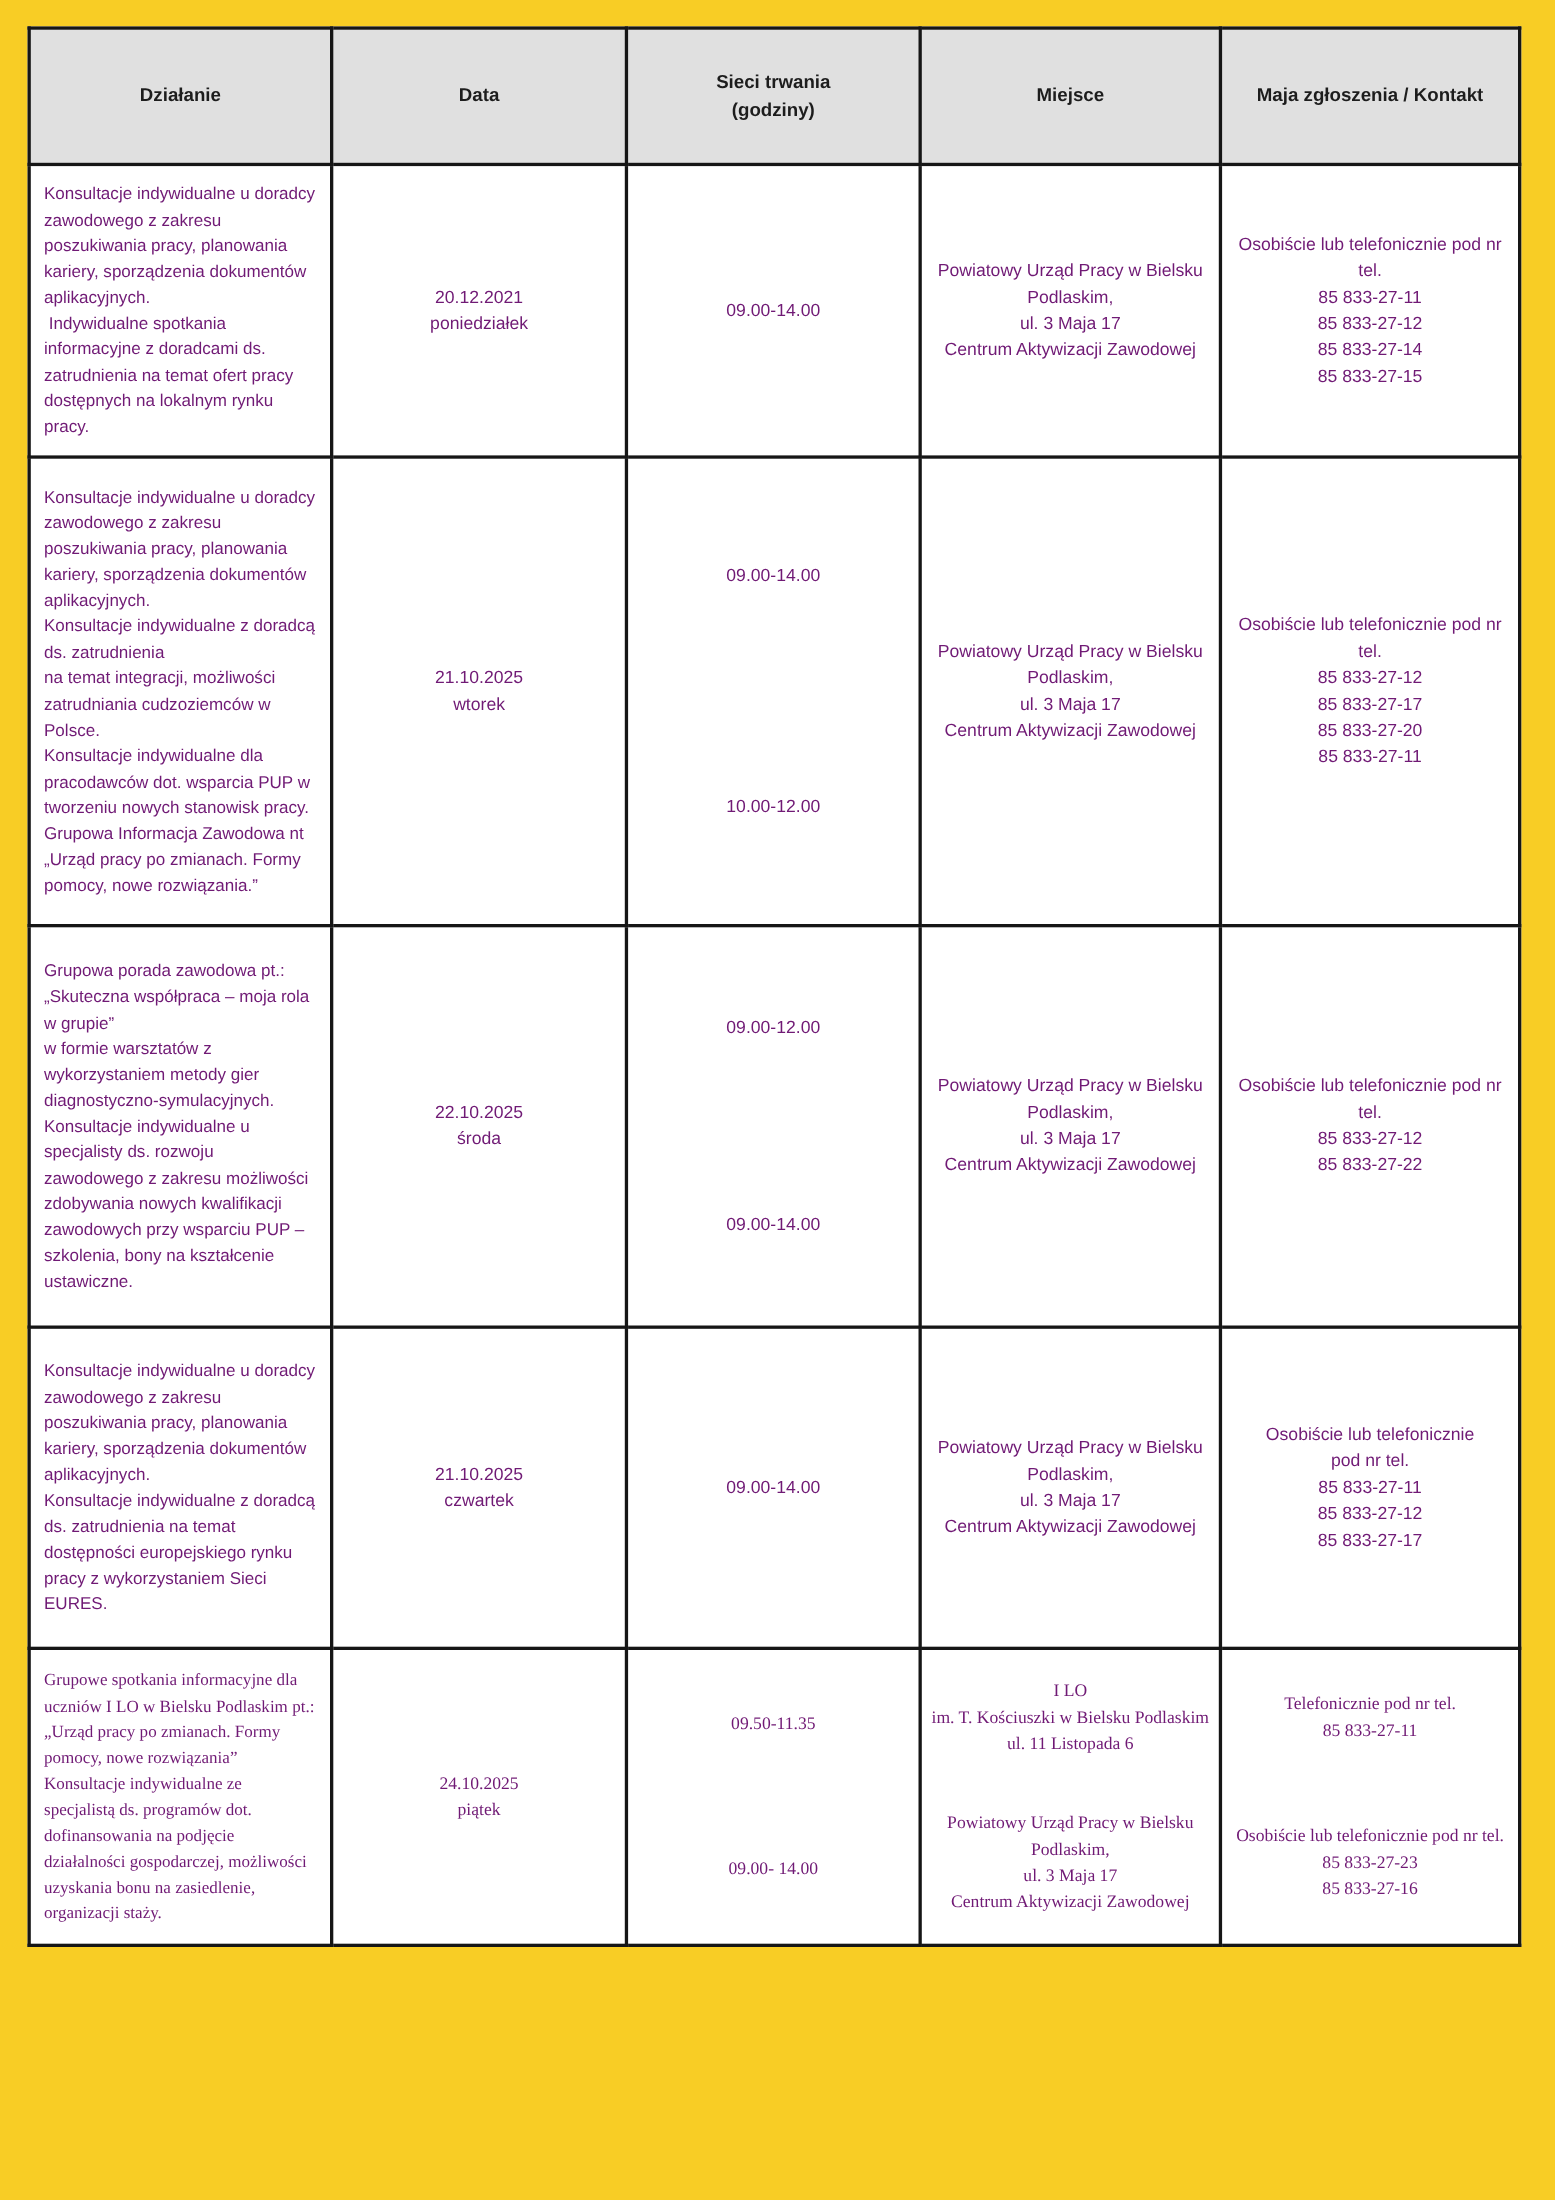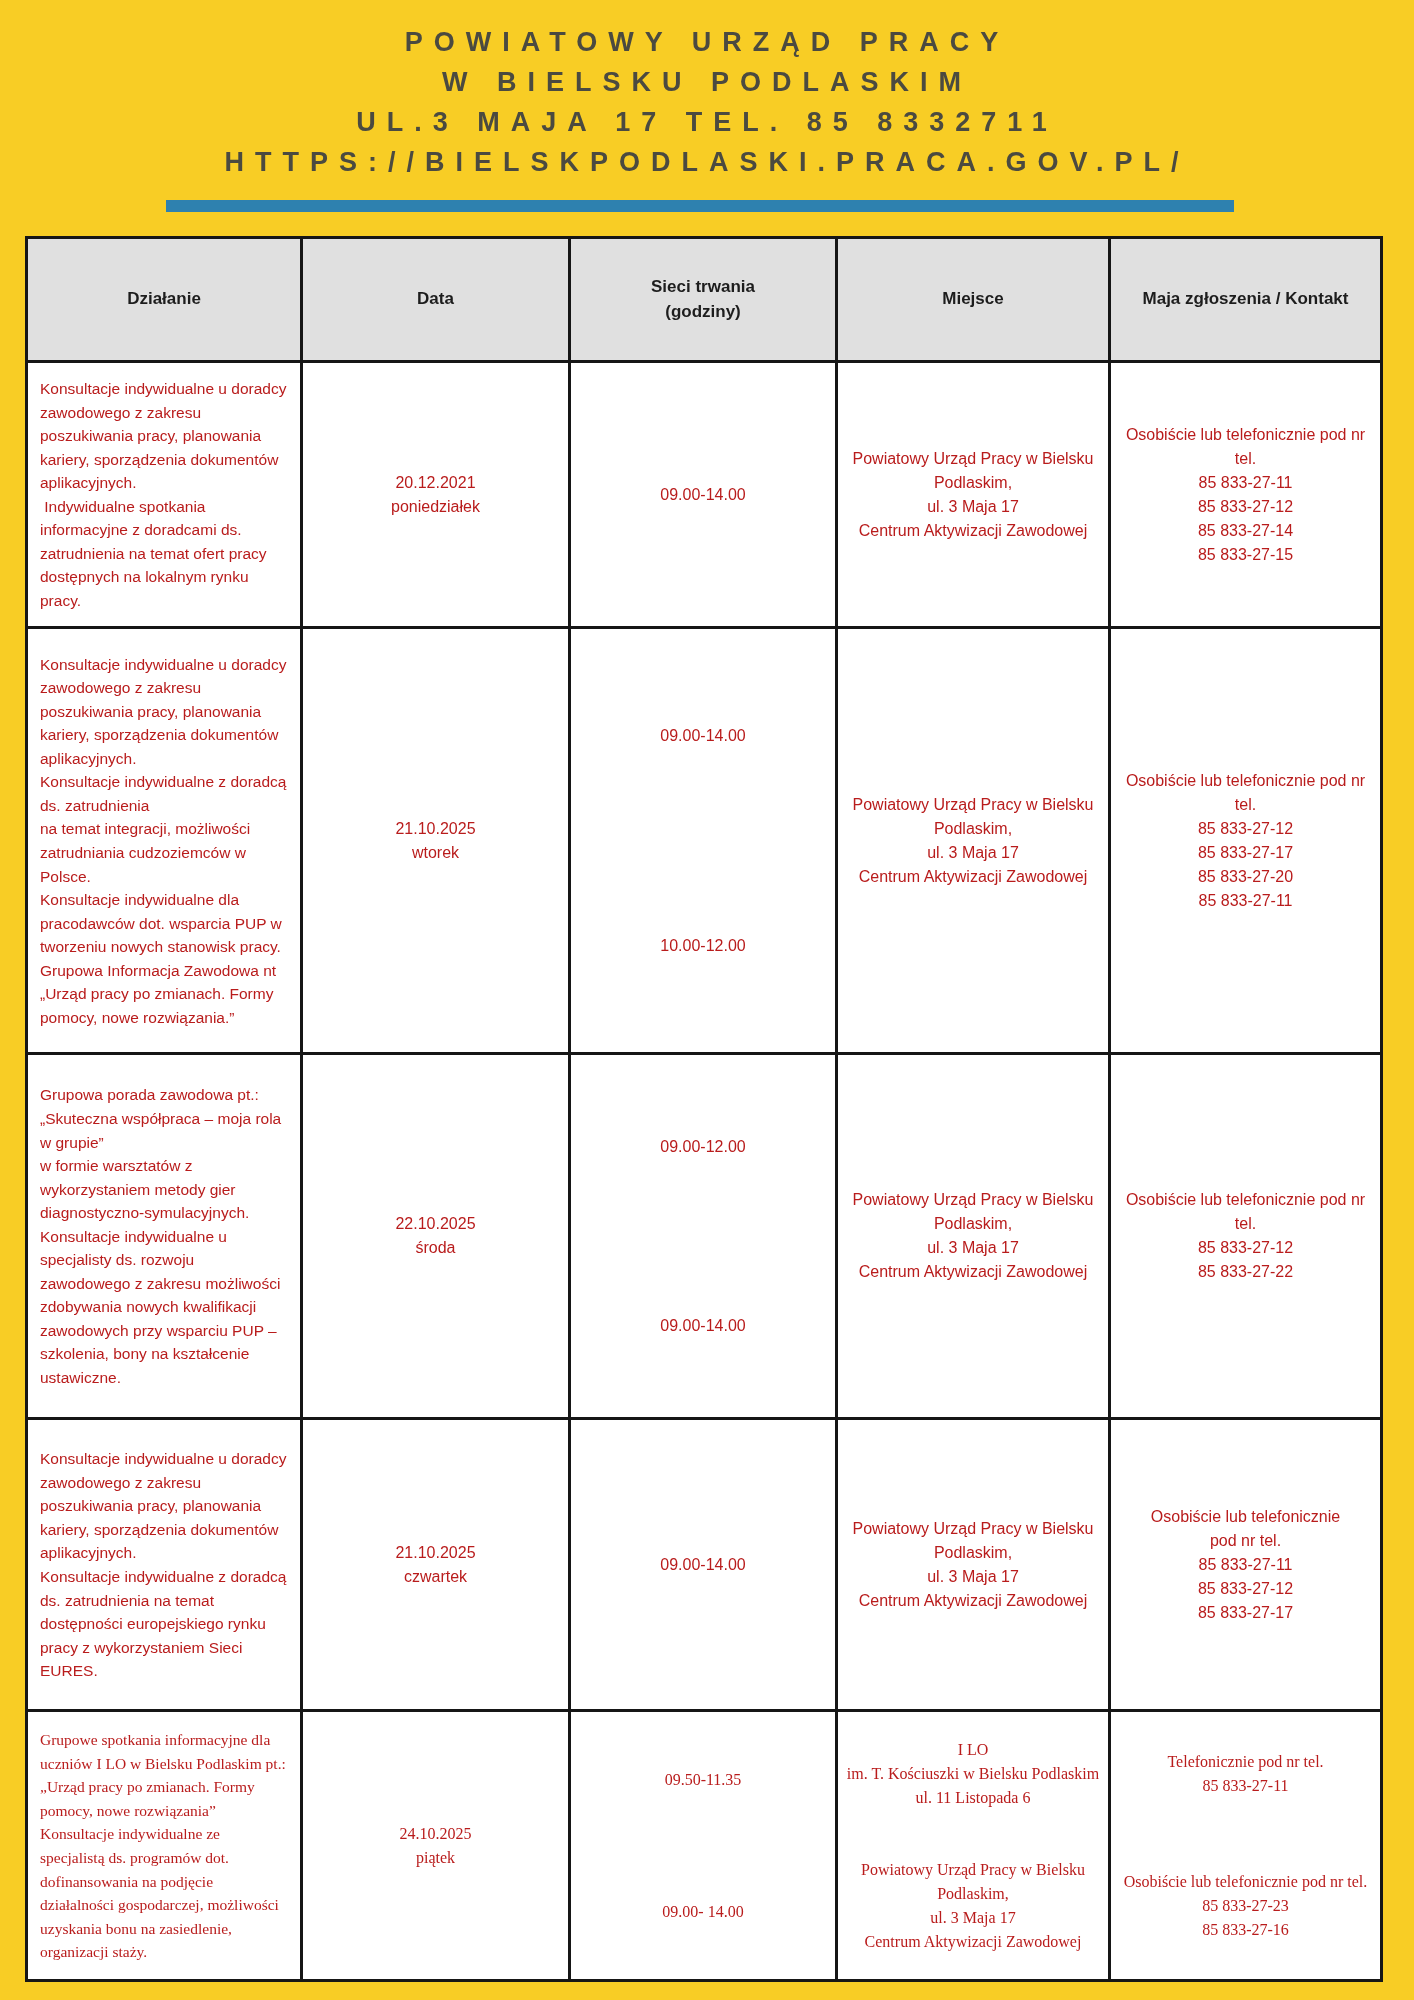--- a/index.html
+++ b/index.html
@@ -27,21 +27,21 @@
   table.schedule {
     border-collapse:collapse;
     table-layout:fixed;
     width:1355px;
     margin:24px 0 0 25px;
     background:#ffffff;
   }
   table.schedule th, table.schedule td {
     border:3px solid #161616;
     vertical-align:middle;
-    color:#b91c1c;
+    color:#701a75;
   }
   table.schedule thead th {
     background:#E0E0E0;
     font-size:17px;
     font-weight:bold;
     color:#1d1d1d;
     text-align:center;
     white-space:pre-line;
     line-height:1.45;
   }
@@ -82,27 +82,20 @@
   }
   tr.r2 .stack { height:420px; }
   tr.r3 .stack { height:359px; }
   tr.r5 .stack { height:264px; }
 </style>
 </head>
 <body>
 
 <div class="page">
 
-  <div class="masthead">
-    <div class="masthead-line">POWIATOWY URZĄD PRACY</div>
-    <div class="masthead-line">W BIELSKU PODLASKIM</div>
-    <div class="masthead-line">UL.3 MAJA 17 TEL. 85 8332711</div>
-    <div class="masthead-line">HTTPS://BIELSKPODLASKI.PRACA.GOV.PL/</div>
-    <div class="accent-bar"></div>
-  </div>
 
   <table class="schedule">
     <colgroup>
       <col style="width:275px">
       <col style="width:268px">
       <col style="width:267px">
       <col style="width:273px">
       <col style="width:272px">
     </colgroup>
     <thead>

